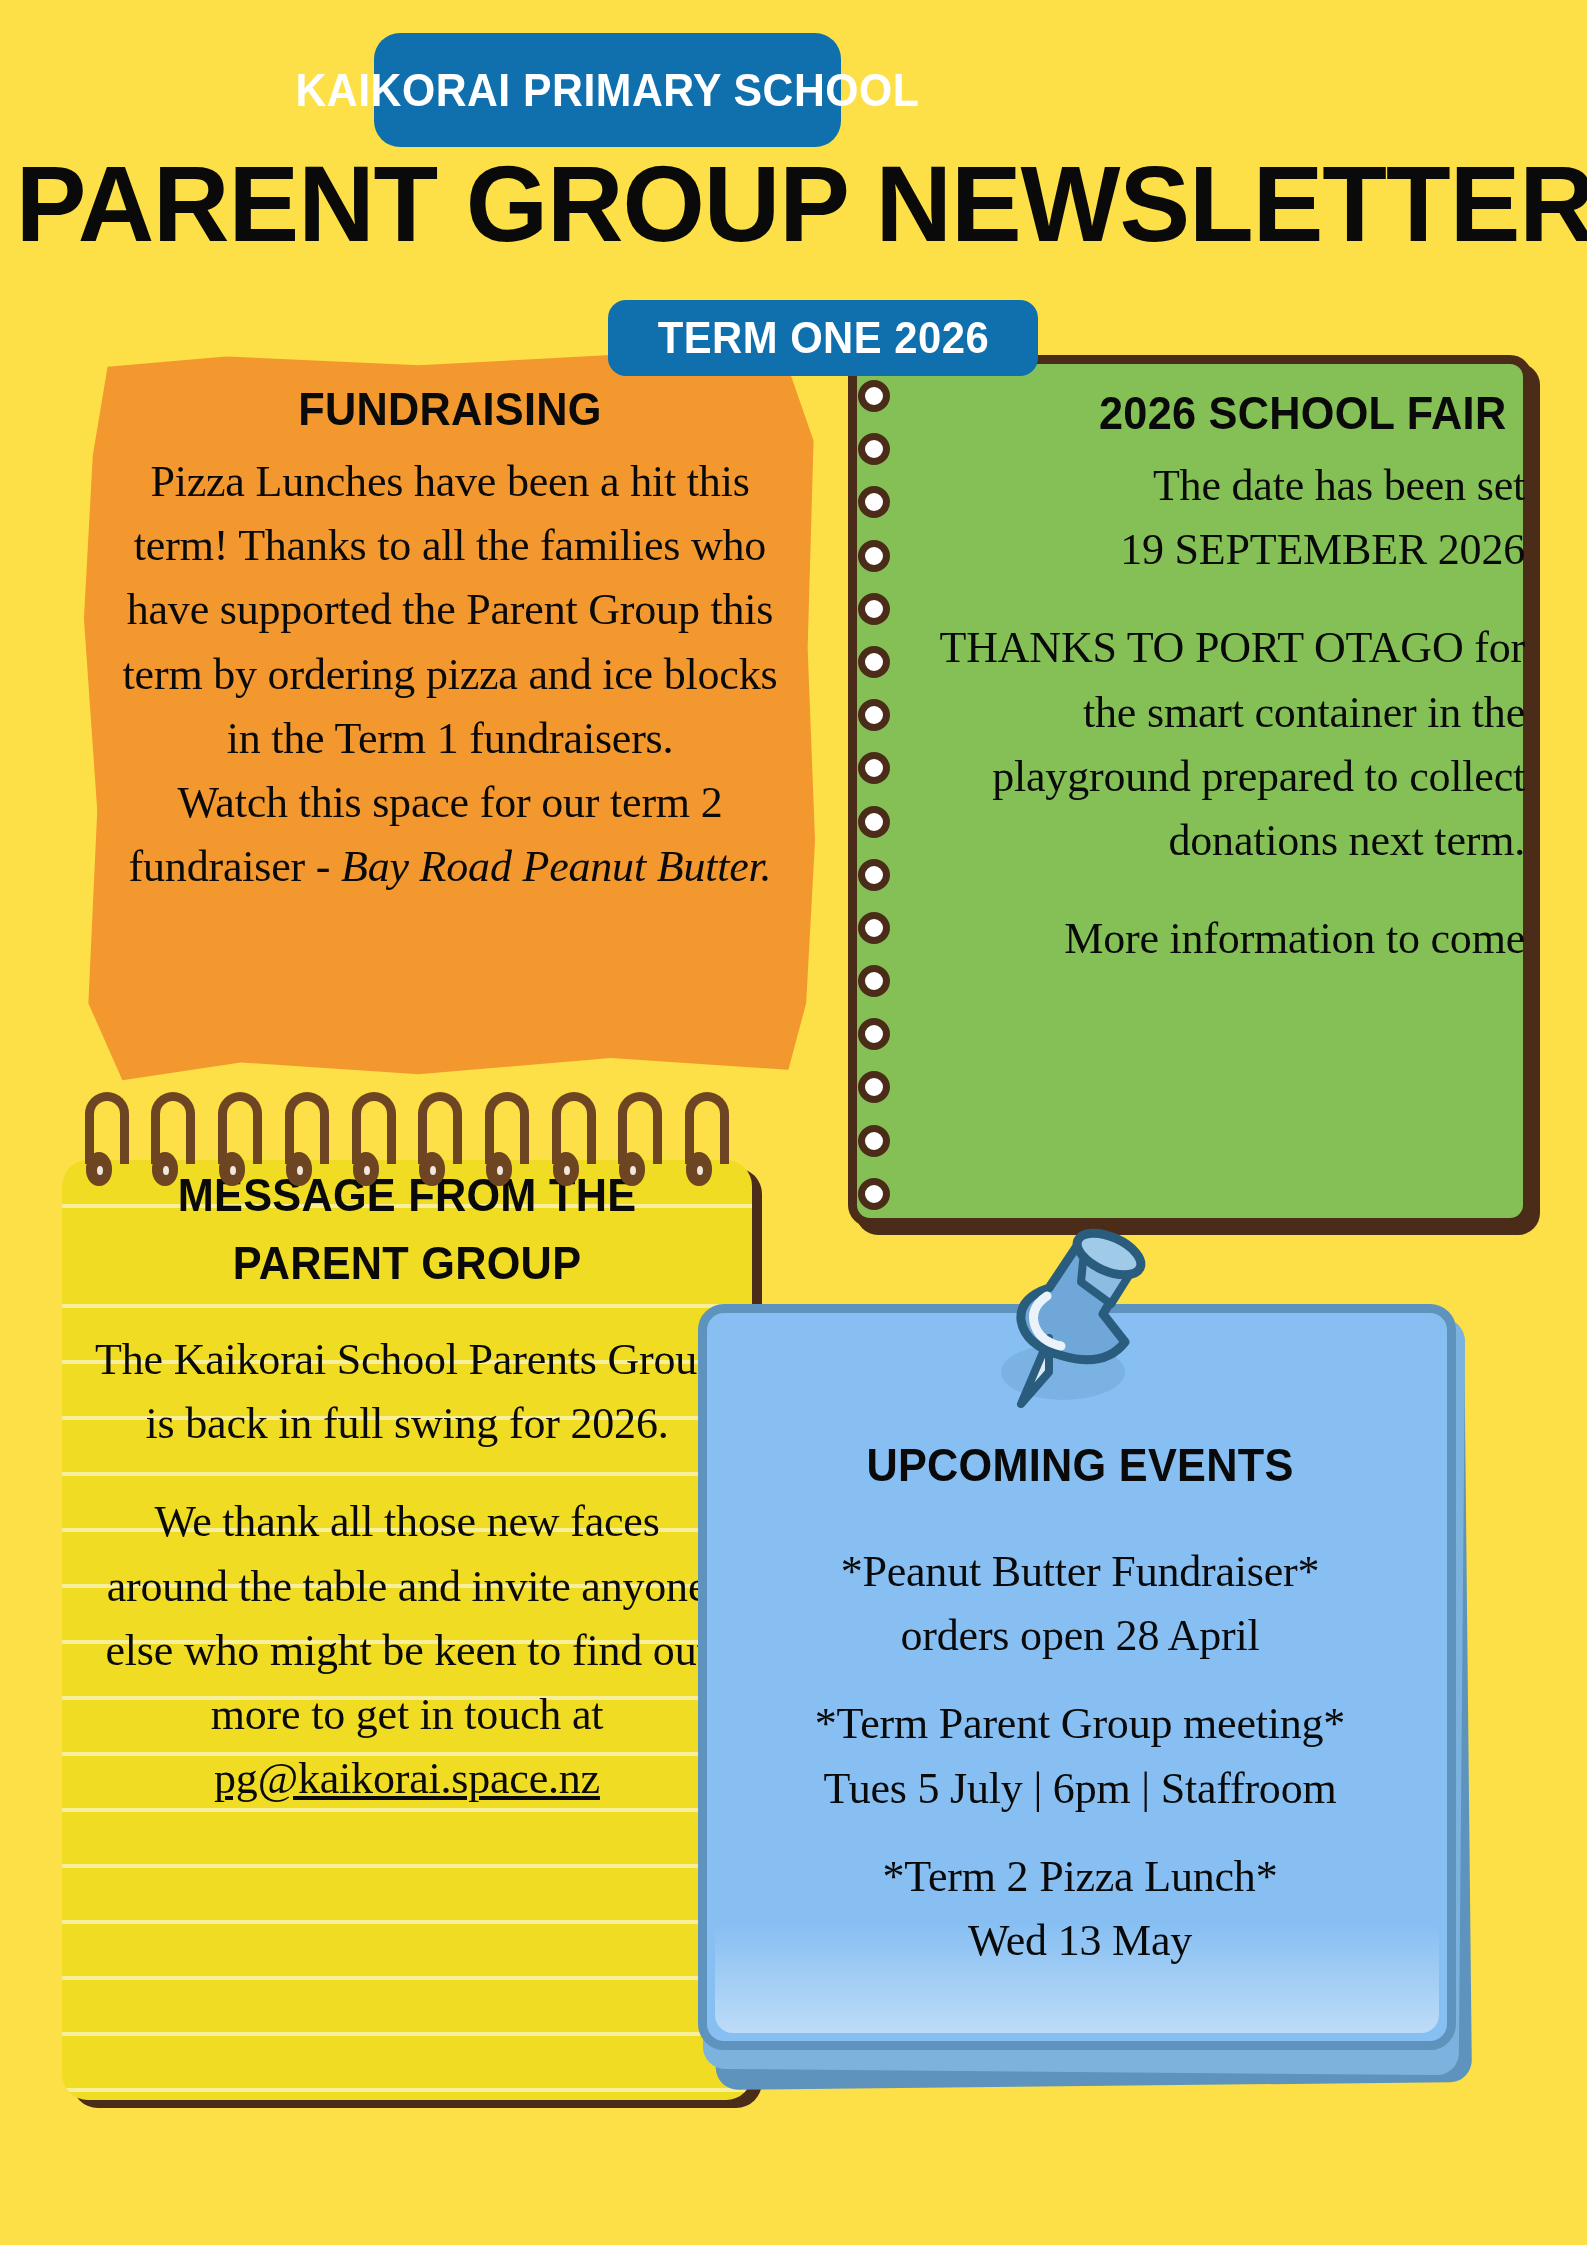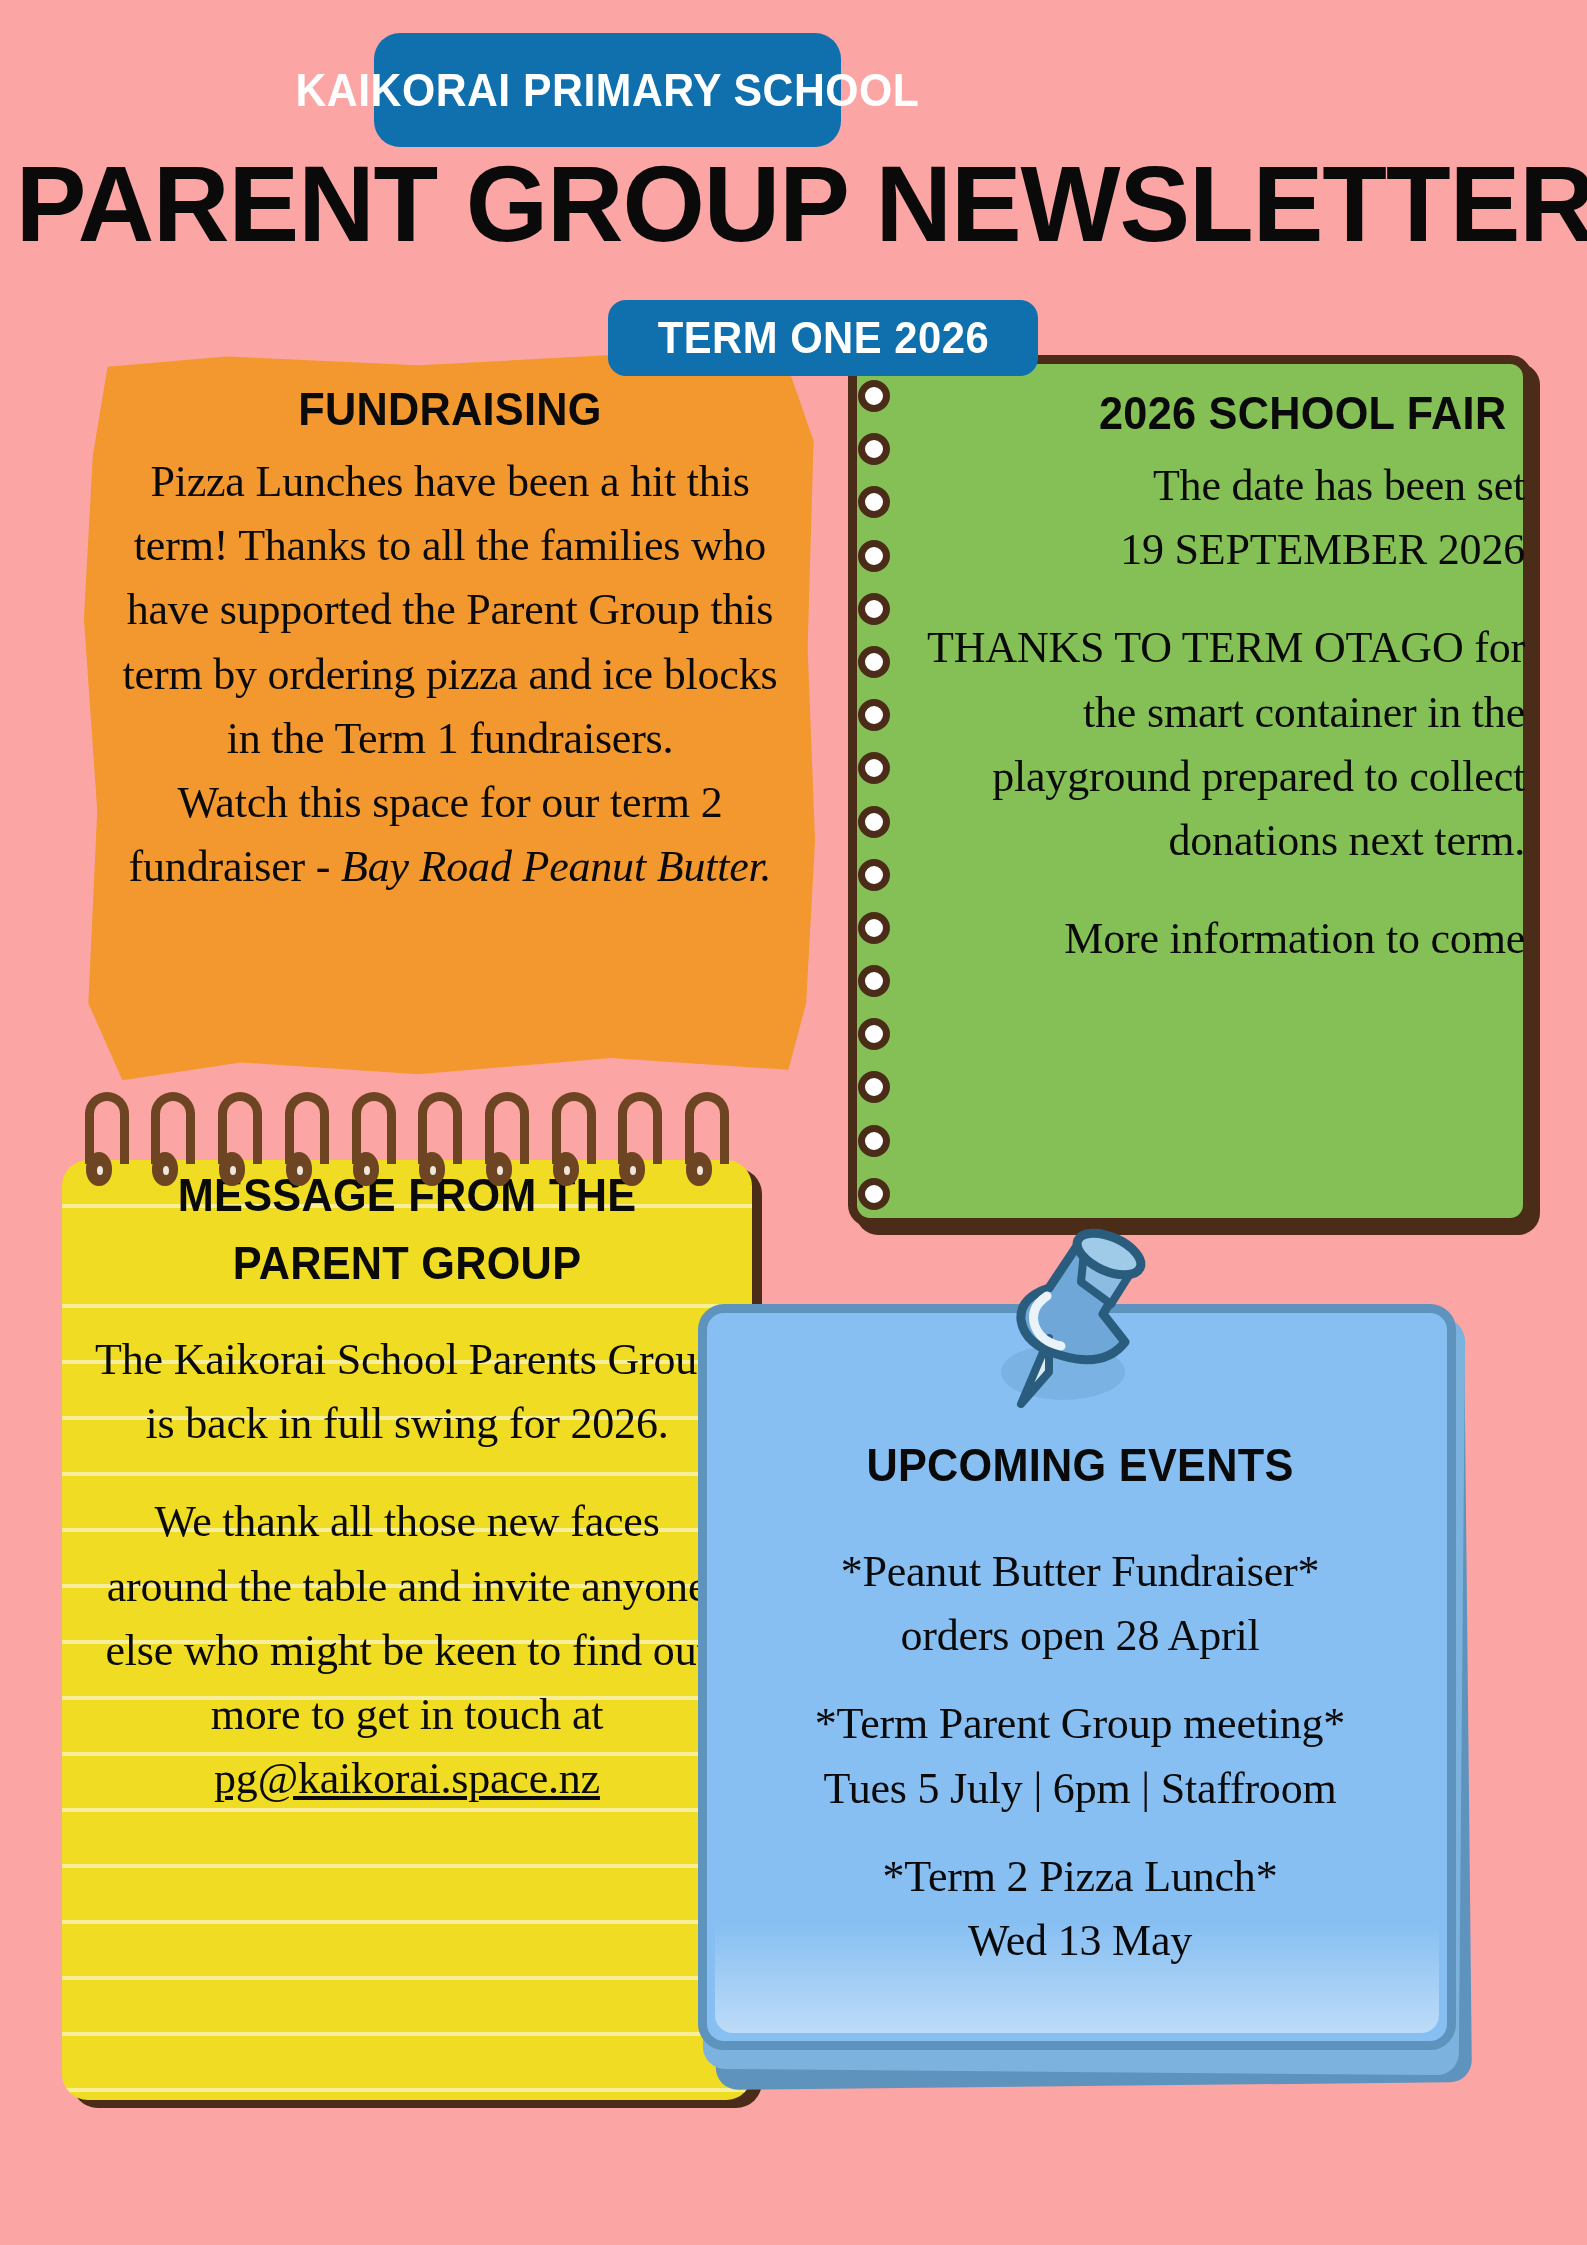--- a/index.html
+++ b/index.html
@@ -7,21 +7,21 @@
     padding: 0;
     background: #ffffff;
   }
   body {
     font-family: "Liberation Sans", sans-serif;
   }
   #poster {
     position: relative;
     width: 1587px;
     height: 2245px;
-    background: #fca5a5;
+    background: #fde047;
     overflow: hidden;
   }
 
   
   .school-banner {
     position: absolute;
     left: 374px;
     top: 33px;
     width: 467px;
     height: 114px;
@@ -359,21 +359,21 @@
     <div class="hole"></div>
     <div class="hole"></div>
     <div class="hole"></div>
     <div class="hole"></div>
   </div>
   <div class="green-inner">
     <div class="section-head">2026 SCHOOL FAIR</div>
     <div class="body-text">The date has been set</div>
     <div class="body-text">19 SEPTEMBER 2026</div>
     <div class="gap"></div>
-    <div class="body-text">THANKS TO TERM OTAGO for the smart container in the playground prepared to collect donations next term.</div>
+    <div class="body-text">THANKS TO PORT OTAGO for the smart container in the playground prepared to collect donations next term.</div>
     <div class="gap"></div>
     <div class="body-text">More information to come</div>
   </div>
 
   <div class="pad-shadow"></div>
   <div class="yellow-pad">
     <div class="rule-lines"></div>
   </div>
   <div class="spiral-wrap">
     <div class="coil">

